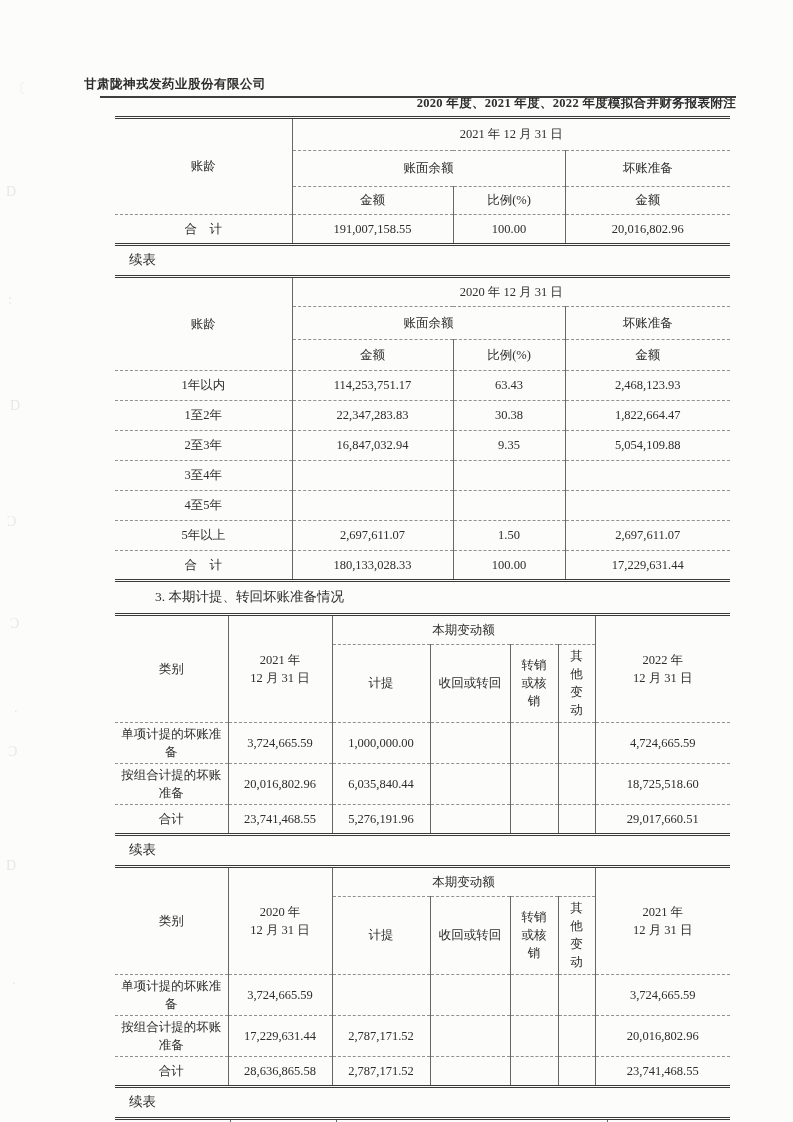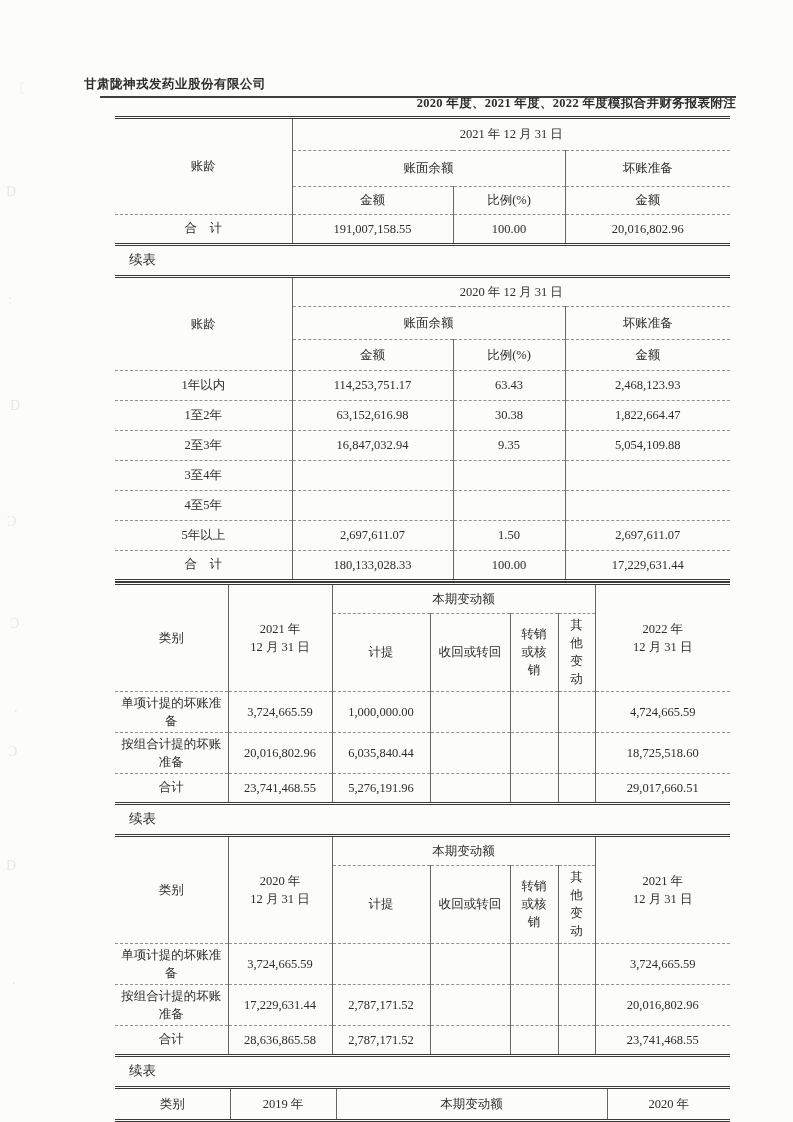--- a/index.html
+++ b/index.html
@@ -24,21 +24,21 @@
   .tbl th,.tbl td{
     font-weight:normal;padding:2px 6px;vertical-align:middle;text-align:center;
     border-left:1px solid #676767;border-top:1px dashed #919191;
     overflow:hidden;line-height:1.45;
   }
   .tbl tr:first-child>th,.tbl tr:first-child>td{border-top:none;}
   .tbl .c1{border-left:none;}
   .num{text-align:right;padding-right:13px;}
   .numt{text-align:right;padding-right:9px;}
   .lab{text-align:left;padding-left:10px;}
-  .tot{text-align:center;font-family:Liberation Mono, monospace;}
+  .tot{text-align:center;}
   .pre{white-space:pre-line;}
   .tight{padding-left:2px;padding-right:2px;}
   
   .cont-label{margin:5px 0 6px 14px;font-size:13.5px;}
   .sec-head{margin:6px 0 7px 40px;font-size:13.5px;}
   
   .mark{position:absolute;color:#e8e8e8;font-size:14px;pointer-events:none;}
 </style>
 </head>
 <body>
@@ -105,21 +105,21 @@
         <th>金额</th>
       </tr>
       <tr style="height:30px">
         <td class="c1 lab">1年以内</td>
         <td class="num">114,253,751.17</td>
         <td>63.43</td>
         <td class="num">2,468,123.93</td>
       </tr>
       <tr style="height:30px">
         <td class="c1 lab">1至2年</td>
-        <td class="num">63,152,616.98</td>
+        <td class="num">22,347,283.83</td>
         <td>30.38</td>
         <td class="num">1,822,664.47</td>
       </tr>
       <tr style="height:30px">
         <td class="c1 lab">2至3年</td>
         <td class="num">16,847,032.94</td>
         <td>9.35</td>
         <td class="num">5,054,109.88</td>
       </tr>
       <tr style="height:30px">
@@ -142,20 +142,21 @@
       </tr>
       <tr style="height:30px">
         <td class="c1 tot">合　计</td>
         <td class="num">180,133,028.33</td>
         <td>100.00</td>
         <td class="num">17,229,631.44</td>
       </tr>
       </tbody>
     </table>
 
+    <div class="sec-head">3. 本期计提、转回坏账准备情况</div>
 
     <table class="tbl">
       <colgroup>
           <col style="width:113px">
           <col style="width:104px">
           <col style="width:98px">
           <col style="width:80px">
           <col style="width:48px">
           <col style="width:37px">
           <col style="width:135px">

